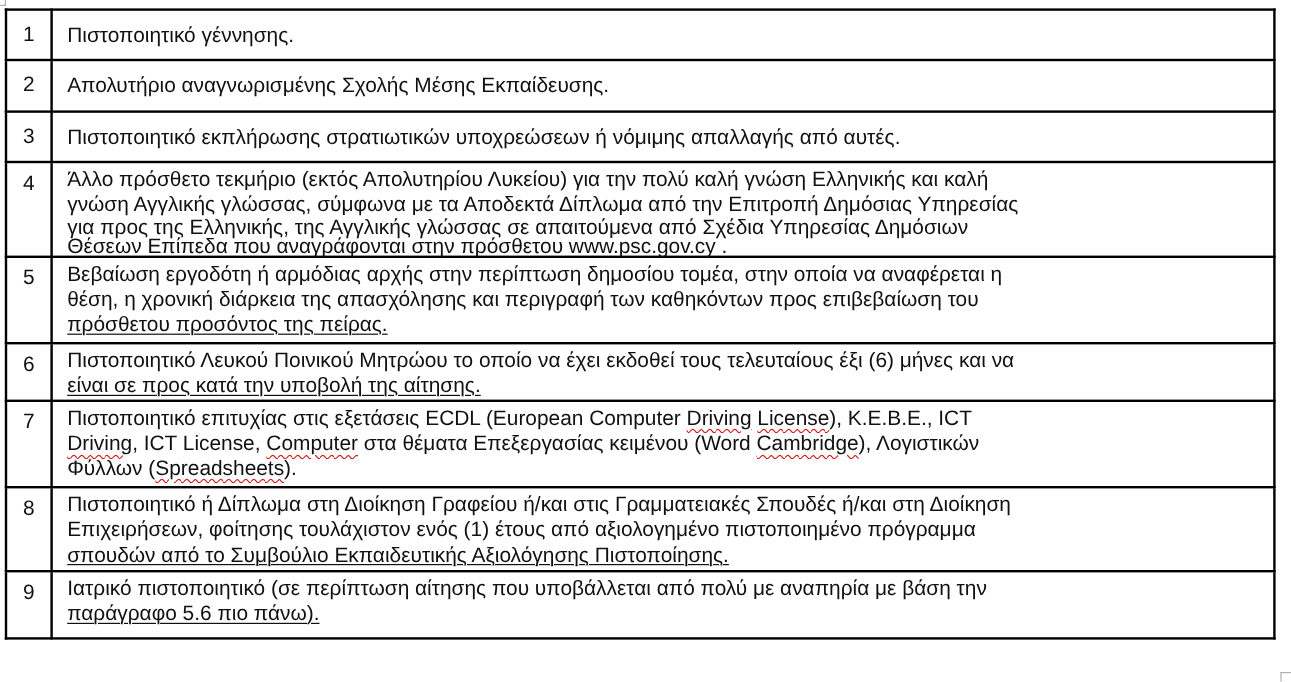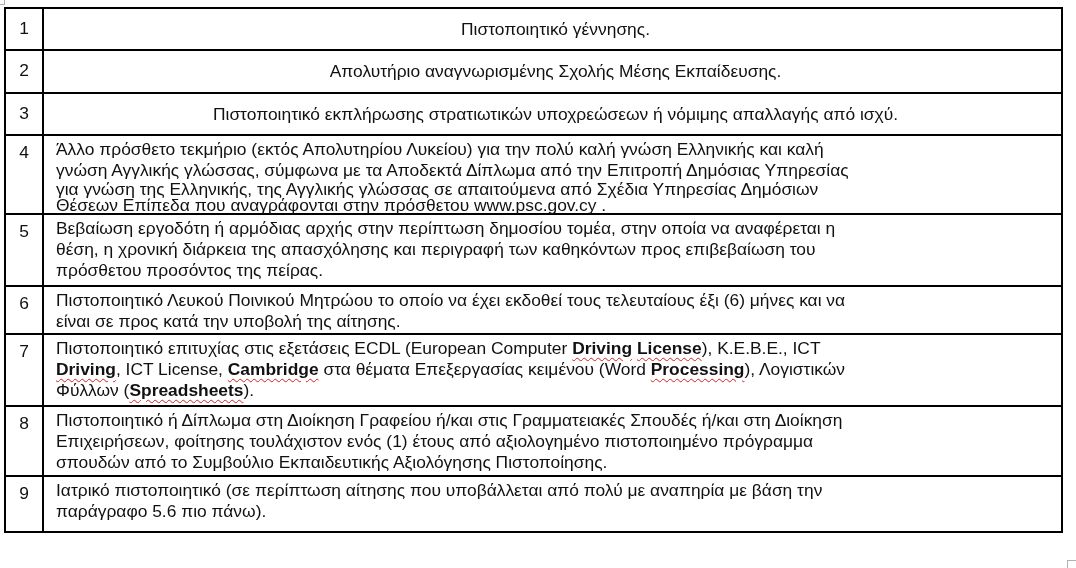--- a/index.html
+++ b/index.html
@@ -55,31 +55,30 @@
   td.num {
     width: 36px;
     text-align: center;
     padding-top: 8px !important;
   }
   td.text {
     padding-left: 12px !important;
     padding-right: 6px !important;
   }
   tr.single td.num { padding-top: 9px !important; }
-  tr.single td.text { padding-top: 10px !important; padding-bottom: 8px !important; text-align: center; }
+  tr.single td.text { padding-top: 10px !important; padding-bottom: 8px !important; }
   tr.multi td.num { padding-top: 6px !important; }
   tr.multi td.text { padding-top: 3px !important; padding-bottom: 0 !important; }
   tr.multi td.text .ln { display: block; }
   .squiggle {
     text-decoration: underline wavy #d42020;
     text-decoration-thickness: 1px;
     text-underline-offset: 3px;
-    font-weight: bold;
   }
-  .underline-last { text-decoration-thickness: 1px; text-underline-offset: 2px; }
+  .underline-last { text-decoration: underline; text-decoration-thickness: 1px; text-underline-offset: 2px; }
 </style>
 </head>
 <body>
 
 <div class="corner-mark corner-tl"></div>
 
 <table class="doc-table">
   <tbody>
     <tr class="single" style="height:41px">
       <td class="num">1</td>
@@ -89,29 +88,29 @@
     </tr>
     <tr class="single" style="height:43px">
       <td class="num">2</td>
       <td class="text">
         <span>Απολυτήριο αναγνωρισμένης Σχολής Μέσης Εκπαίδευσης.</span>
       </td>
     </tr>
     <tr class="single" style="height:42px">
       <td class="num">3</td>
       <td class="text">
-        <span>Πιστοποιητικό εκπλήρωσης στρατιωτικών υποχρεώσεων ή νόμιμης απαλλαγής από ισχύ.</span>
+        <span>Πιστοποιητικό εκπλήρωσης στρατιωτικών υποχρεώσεων ή νόμιμης απαλλαγής από αυτές.</span>
       </td>
     </tr>
     <tr class="multi" style="height:68px">
       <td class="num">4</td>
       <td class="text">
         <span class="ln">Άλλο πρόσθετο τεκμήριο (εκτός Απολυτηρίου Λυκείου) για την πολύ καλή γνώση Ελληνικής και καλή</span>
         <span class="ln">γνώση Αγγλικής γλώσσας, σύμφωνα με τα Αποδεκτά Δίπλωμα από την Επιτροπή Δημόσιας Υπηρεσίας</span>
-        <span class="ln" style="line-height:15px">για γνώση της Ελληνικής, της Αγγλικής γλώσσας σε απαιτούμενα από Σχέδια Υπηρεσίας Δημόσιων</span>
+        <span class="ln" style="line-height:15px">για προς της Ελληνικής, της Αγγλικής γλώσσας σε απαιτούμενα από Σχέδια Υπηρεσίας Δημόσιων</span>
         <span class="ln" style="line-height:16px">Θέσεων Επίπεδα που αναγράφονται στην πρόσθετου www.psc.gov.cy .</span>
       </td>
     </tr>
     <tr class="multi" style="height:72px">
       <td class="num">5</td>
       <td class="text">
         <span class="ln">Βεβαίωση εργοδότη ή αρμόδιας αρχής στην περίπτωση δημοσίου τομέα, στην οποία να αναφέρεται η</span>
         <span class="ln">θέση, η χρονική διάρκεια της απασχόλησης και περιγραφή των καθηκόντων προς επιβεβαίωση του</span>
         <span class="ln underline-last" style="line-height:18px">πρόσθετου προσόντος της πείρας.</span>
       </td>
@@ -120,21 +119,21 @@
       <td class="num">6</td>
       <td class="text">
         <span class="ln">Πιστοποιητικό Λευκού Ποινικού Μητρώου το οποίο να έχει εκδοθεί τους τελευταίους έξι (6) μήνες και να</span>
         <span class="ln underline-last">είναι σε προς κατά την υποβολή της αίτησης.</span>
       </td>
     </tr>
     <tr class="multi" style="height:72px">
       <td class="num">7</td>
       <td class="text">
         <span class="ln"><span>Πιστοποιητικό επιτυχίας στις εξετάσεις ECDL (European Computer </span><span class="squiggle">Driving</span><span> </span><span class="squiggle">License</span><span>), K.E.B.E., ICT</span></span>
-        <span class="ln"><span class="squiggle">Driving</span><span>, ICT License, </span><span class="squiggle">Cambridge</span><span> στα θέματα Επεξεργασίας κειμένου (Word </span><span class="squiggle">Processing</span><span>), Λογιστικών</span></span>
+        <span class="ln"><span class="squiggle">Driving</span><span>, ICT License, </span><span class="squiggle">Computer</span><span> στα θέματα Επεξεργασίας κειμένου (Word </span><span class="squiggle">Cambridge</span><span>), Λογιστικών</span></span>
         <span class="ln" style="line-height:18px"><span>Φύλλων (</span><span class="squiggle">Spreadsheets</span><span>).</span></span>
       </td>
     </tr>
     <tr class="multi" style="height:70px">
       <td class="num">8</td>
       <td class="text">
         <span class="ln">Πιστοποιητικό ή Δίπλωμα στη Διοίκηση Γραφείου ή/και στις Γραμματειακές Σπουδές ή/και στη Διοίκηση</span>
         <span class="ln">Επιχειρήσεων, φοίτησης τουλάχιστον ενός (1) έτους από αξιολογημένο πιστοποιημένο πρόγραμμα</span>
         <span class="ln underline-last" style="line-height:18px">σπουδών από το Συμβούλιο Εκπαιδευτικής Αξιολόγησης Πιστοποίησης.</span>
       </td>

